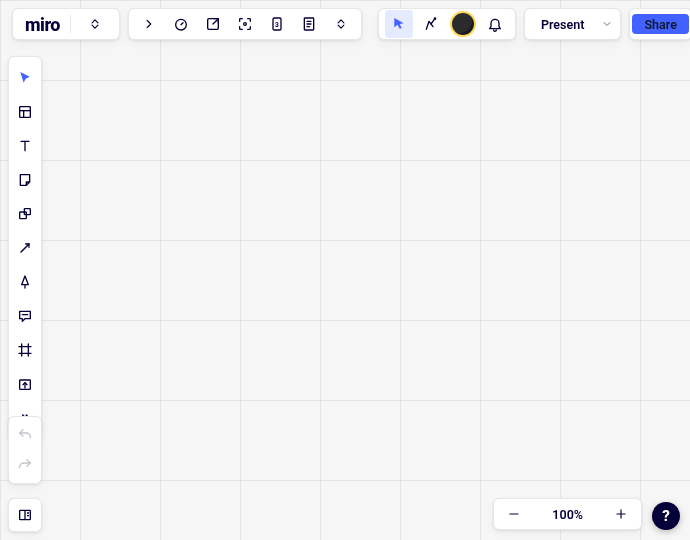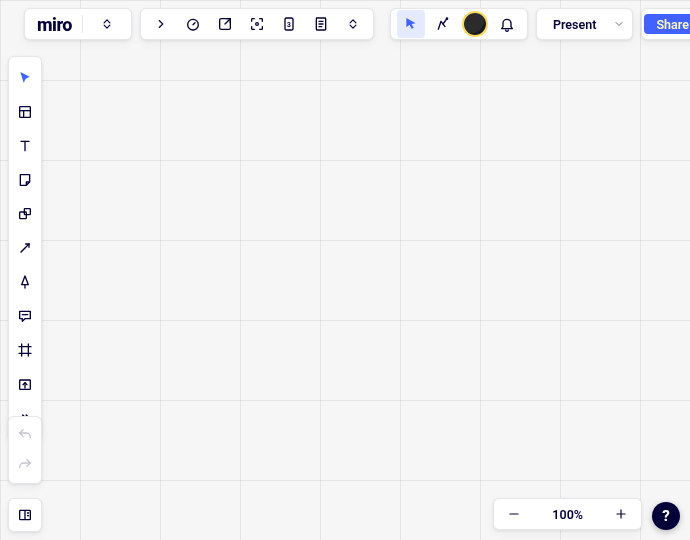--- a/index.html
+++ b/index.html
@@ -31,21 +31,21 @@
   
   .panel{
     background:var(--card);
     border:1px solid var(--border);
     border-radius:6px;
     box-shadow:0 1px 3px rgba(0,0,0,.08),0 4px 10px rgba(0,0,0,.04);
     display:flex;align-items:center;
   }
   
   .top{
-    position:absolute;top:8px;left:24px;right:8px;height:32px;
+    position:absolute;top:8px;left:12px;right:8px;height:32px;
     display:flex;gap:8px;align-items:stretch;
   }
   .brand{padding:0 10px 0 12px;display:flex;align-items:center;gap:10px}
   .brand-logo{font-weight:800;letter-spacing:-0.5px;font-size:18px;color:var(--ink);display:flex;align-items:center}
   .vline{width:1px;height:18px;background:var(--border)}
   .icon-btn{
     width:28px;height:28px;border-radius:4px;
     display:inline-flex;align-items:center;justify-content:center;
     cursor:pointer;color:var(--ink);flex:0 0 auto;
   }
@@ -56,21 +56,21 @@
   .avatar{
     width:22px;height:22px;border-radius:50%;
     background:radial-gradient(circle at 35% 35%, #2b2b2b 0 60%, #1a1a1a 60%);
     box-shadow:0 0 0 2px #ffd84d;
   }
   .text-btn{
     padding:8px 12px;height:20px;font-size:12.5px;font-weight:600;
     display:inline-flex;align-items:center;border-radius:4px;cursor:pointer;
   }
   .present{color:var(--ink);background:transparent}
-  .share{background:var(--accent);color:#fef9c3}
+  .share{background:var(--accent);color:#0f172a}
   .caret{width:18px;display:inline-flex;align-items:center;justify-content:center;color:#6b6b78}
   .split{display:flex;align-items:center;gap:2px;padding:0 4px}
   
   .toolbox{
     position:absolute;left:8px;top:56px;width:34px;
     flex-direction:column;padding:6px 2px;gap:4px;
   }
   .toolbox .icon-btn{width:30px;height:30px}
   .toolbox-bottom{
     position:absolute;left:8px;bottom:56px;width:34px;

